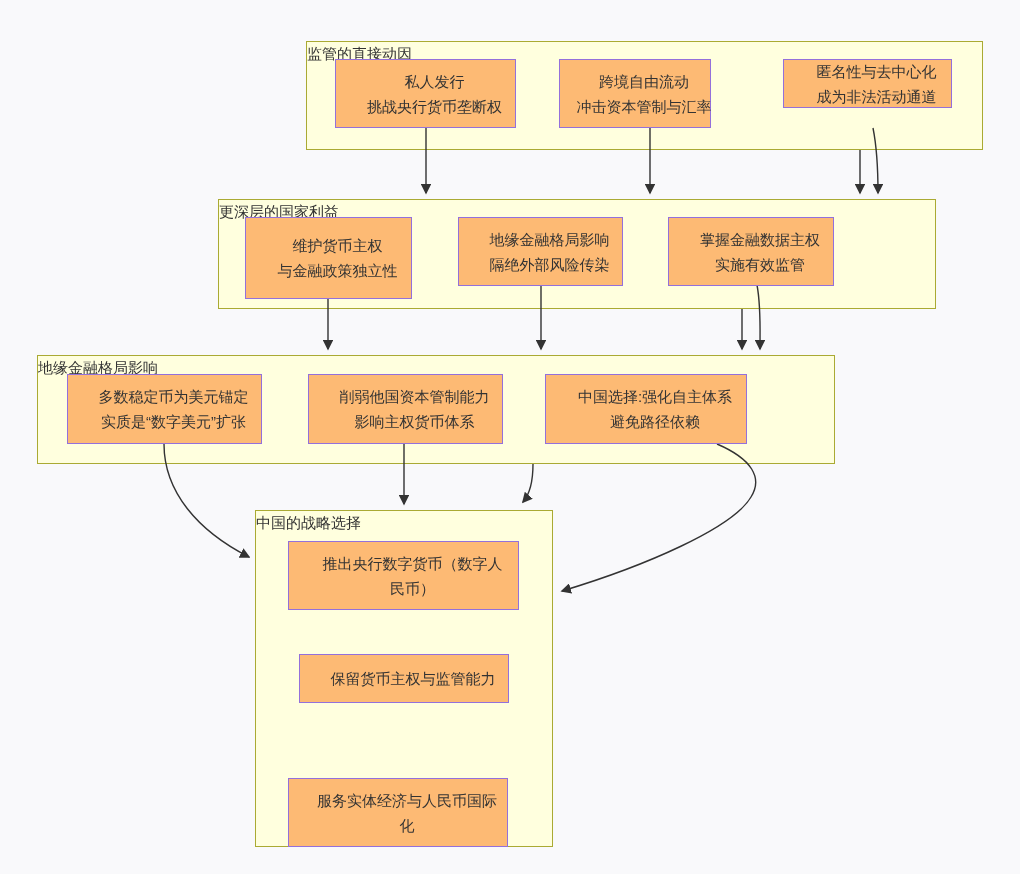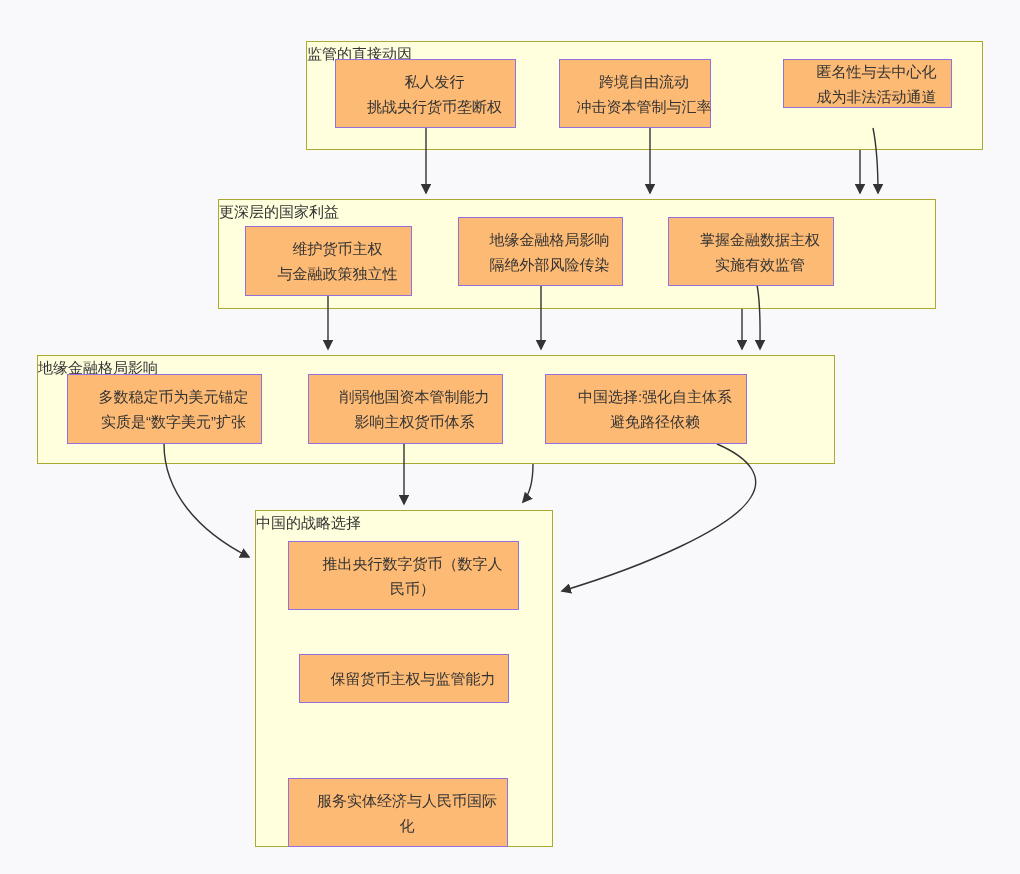--- a/index.html
+++ b/index.html
@@ -87,21 +87,21 @@
   </div>
   <div class="node" style="left:559px;top:59px;width:152px;height:69px">
     <span class="line">跨境自由流动</span>
     <span class="line">冲击资本管制与汇率</span>
   </div>
   <div class="node" style="left:783px;top:59px;width:169px;height:49px">
     <span class="line">匿名性与去中心化</span>
     <span class="line">成为非法活动通道</span>
   </div>
 
-  <div class="node" style="left:245px;top:226px;width:167px;height:70px">
+  <div class="node" style="left:245px;top:217px;width:167px;height:82px">
     <span class="line">维护货币主权</span>
     <span class="line">与金融政策独立性</span>
   </div>
   <div class="node" style="left:458px;top:217px;width:165px;height:69px">
     <span class="line">地缘金融格局影响</span>
     <span class="line">隔绝外部风险传染</span>
   </div>
   <div class="node" style="left:668px;top:217px;width:166px;height:69px">
     <span class="line">掌握金融数据主权</span>
     <span class="line">实施有效监管</span>

